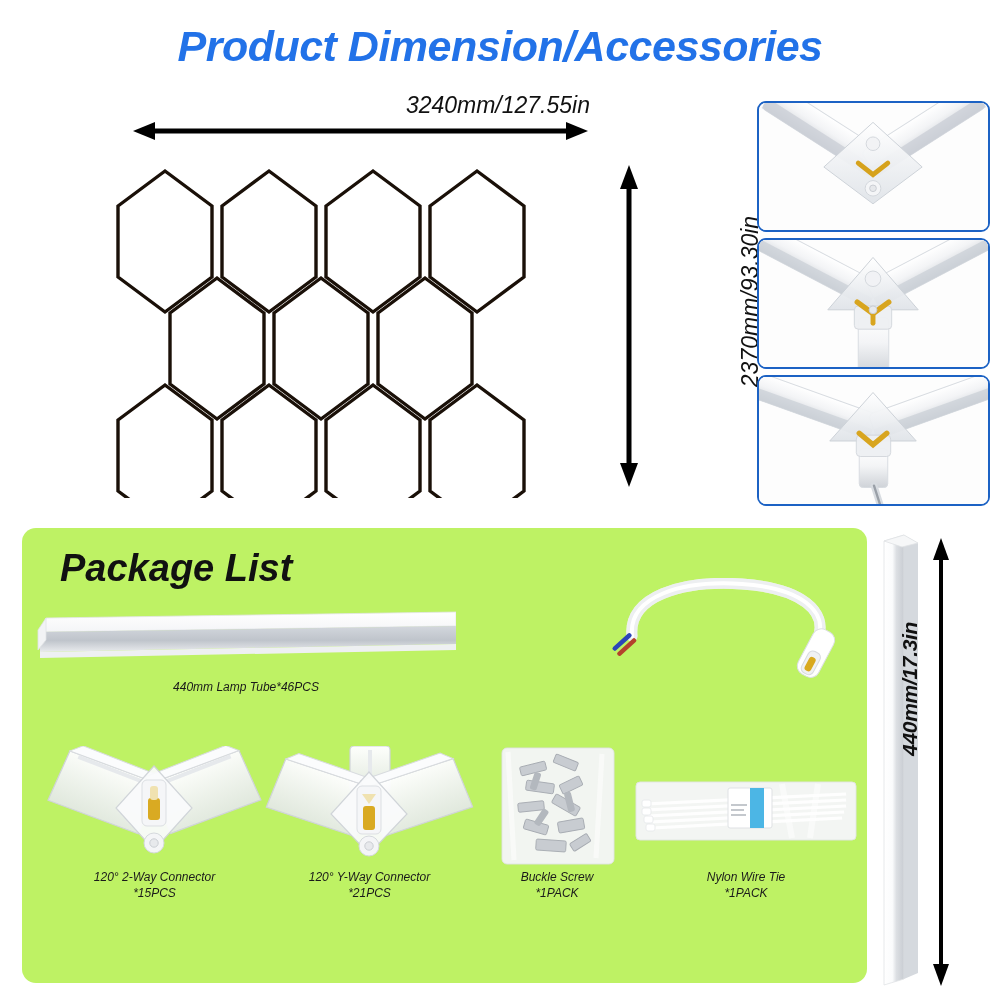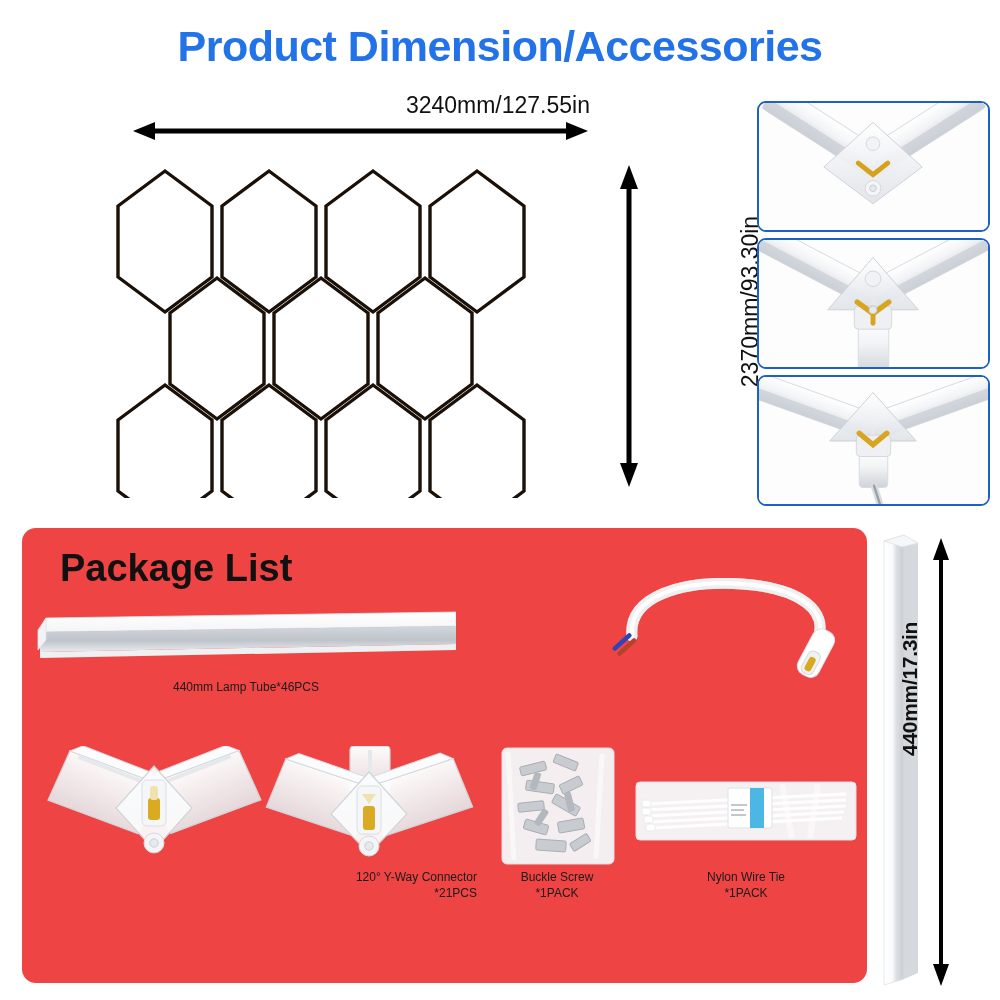--- a/index.html
+++ b/index.html
@@ -2,21 +2,21 @@
 <html><head>
 <meta charset="utf-8">
 <style>
   * { box-sizing: border-box; margin: 0; padding: 0; }
   html, body {
     width: 1000px; height: 1000px;
     background: #ffffff;
     font-family: "Liberation Sans", sans-serif;
     overflow: hidden;
   }
-  #root { position: relative; width: 1000px; height: 748px; }
+  #root { position: relative; width: 1000px; height: 748px; font-style: italic; }
 
   
   .title {
     position: absolute; left: 0; top: 22px; width: 1000px;
     text-align: center;
     font-size: 43px; font-weight: bold;
     color: #2272e8;
     letter-spacing: -0.5px;
     white-space: nowrap;
   }
@@ -52,21 +52,21 @@
     overflow: hidden;
   }
   #photobox-1 { left: 757px; top: 101px; width: 233px; height: 131px; }
   #photobox-2 { left: 757px; top: 238px; width: 233px; height: 131px; }
   #photobox-3 { left: 757px; top: 375px; width: 233px; height: 131px; }
   .photobox svg { display: block; width: 100%; height: 100%; }
 
   
   .package-panel {
     position: absolute; left: 22px; top: 528px; width: 845px; height: 455px;
-    background: #ef4444;
+    background: #bef264;
     border-radius: 14px;
   }
   .package-title {
     position: absolute; left: 38px; top: 19px;
     font-size: 38px; font-weight: bold; color: #111;
   }
 
   .item { position: absolute; }
   .item-caption {
     position: absolute; width: 100%; text-align: center;
@@ -293,20 +293,22 @@
           </g>
 
           <polygon points="112,20 150,62 112,104 74,62" fill="#fafbfc" stroke="#cfd3d8" stroke-width="1.2" opacity="0.95"></polygon>
           <rect x="100" y="34" width="24" height="46" rx="5" fill="#f5f6f8" stroke="#dcdfe3"></rect>
           <rect x="106" y="52" width="12" height="22" rx="3" fill="#d9aa22"></rect>
           <rect x="108" y="40" width="8" height="14" rx="3" fill="#f0e2b0"></rect>
           <circle cx="112" cy="97" r="10" fill="#f4f5f7" stroke="#d5d9dd"></circle>
           <circle cx="112" cy="97" r="4.2" fill="#e7e9ec" stroke="#cbcfd4"></circle>
         </svg>
       </div>
+      <div class="item-caption" style="top:124px;">120° 2-Way Connector
+*15PCS</div>
     </div>
 
     <div class="item" id="item-conny">
       <div class="item-art" style="height:120px;">
         <svg viewBox="0 0 215 120" preserveAspectRatio="none">
 
           <rect x="88" y="0" width="40" height="46" rx="4" fill="url(#clearB)" stroke="#d0d4d9" stroke-width="1.2"></rect>
           <line x1="108" y1="4" x2="108" y2="42" stroke="#e6e9ec" stroke-width="4"></line>
 
           <g transform="rotate(22 107 66)">
@@ -320,21 +322,21 @@
           </g>
 
           <polygon points="107,26 145,68 107,108 69,68" fill="#fafbfc" stroke="#cfd3d8" stroke-width="1.2" opacity="0.95"></polygon>
           <rect x="95" y="40" width="24" height="48" rx="5" fill="#f5f6f8" stroke="#dcdfe3"></rect>
           <rect x="101" y="60" width="12" height="24" rx="3" fill="#d9aa22"></rect>
           <polygon points="100,48 114,48 107,58" fill="#f0e2b0"></polygon>
           <circle cx="107" cy="100" r="10" fill="#f4f5f7" stroke="#d5d9dd"></circle>
           <circle cx="107" cy="100" r="4.2" fill="#e7e9ec" stroke="#cbcfd4"></circle>
         </svg>
       </div>
-      <div class="item-caption" style="top:124px;text-align:right;">120° Y-Way Connector
+      <div class="item-caption" style="top:124px;">120° Y-Way Connector
 *21PCS</div>
     </div>
 
     <div class="item" id="item-screw">
       <div class="item-art" style="height:120px;">
         <svg viewBox="0 0 190 120" preserveAspectRatio="none">
           <rect x="40" y="2" width="112" height="116" rx="5" fill="#f2f3f5" stroke="#dfe1e4" opacity="0.95"></rect>
           <g fill="#b9bec5" stroke="#8e949c" stroke-width="0.9">
             <rect x="58" y="18" width="26" height="9" rx="1.5" transform="rotate(-14 71 22)"></rect>
             <rect x="92" y="12" width="24" height="9" rx="1.5" transform="rotate(22 104 16)"></rect>

